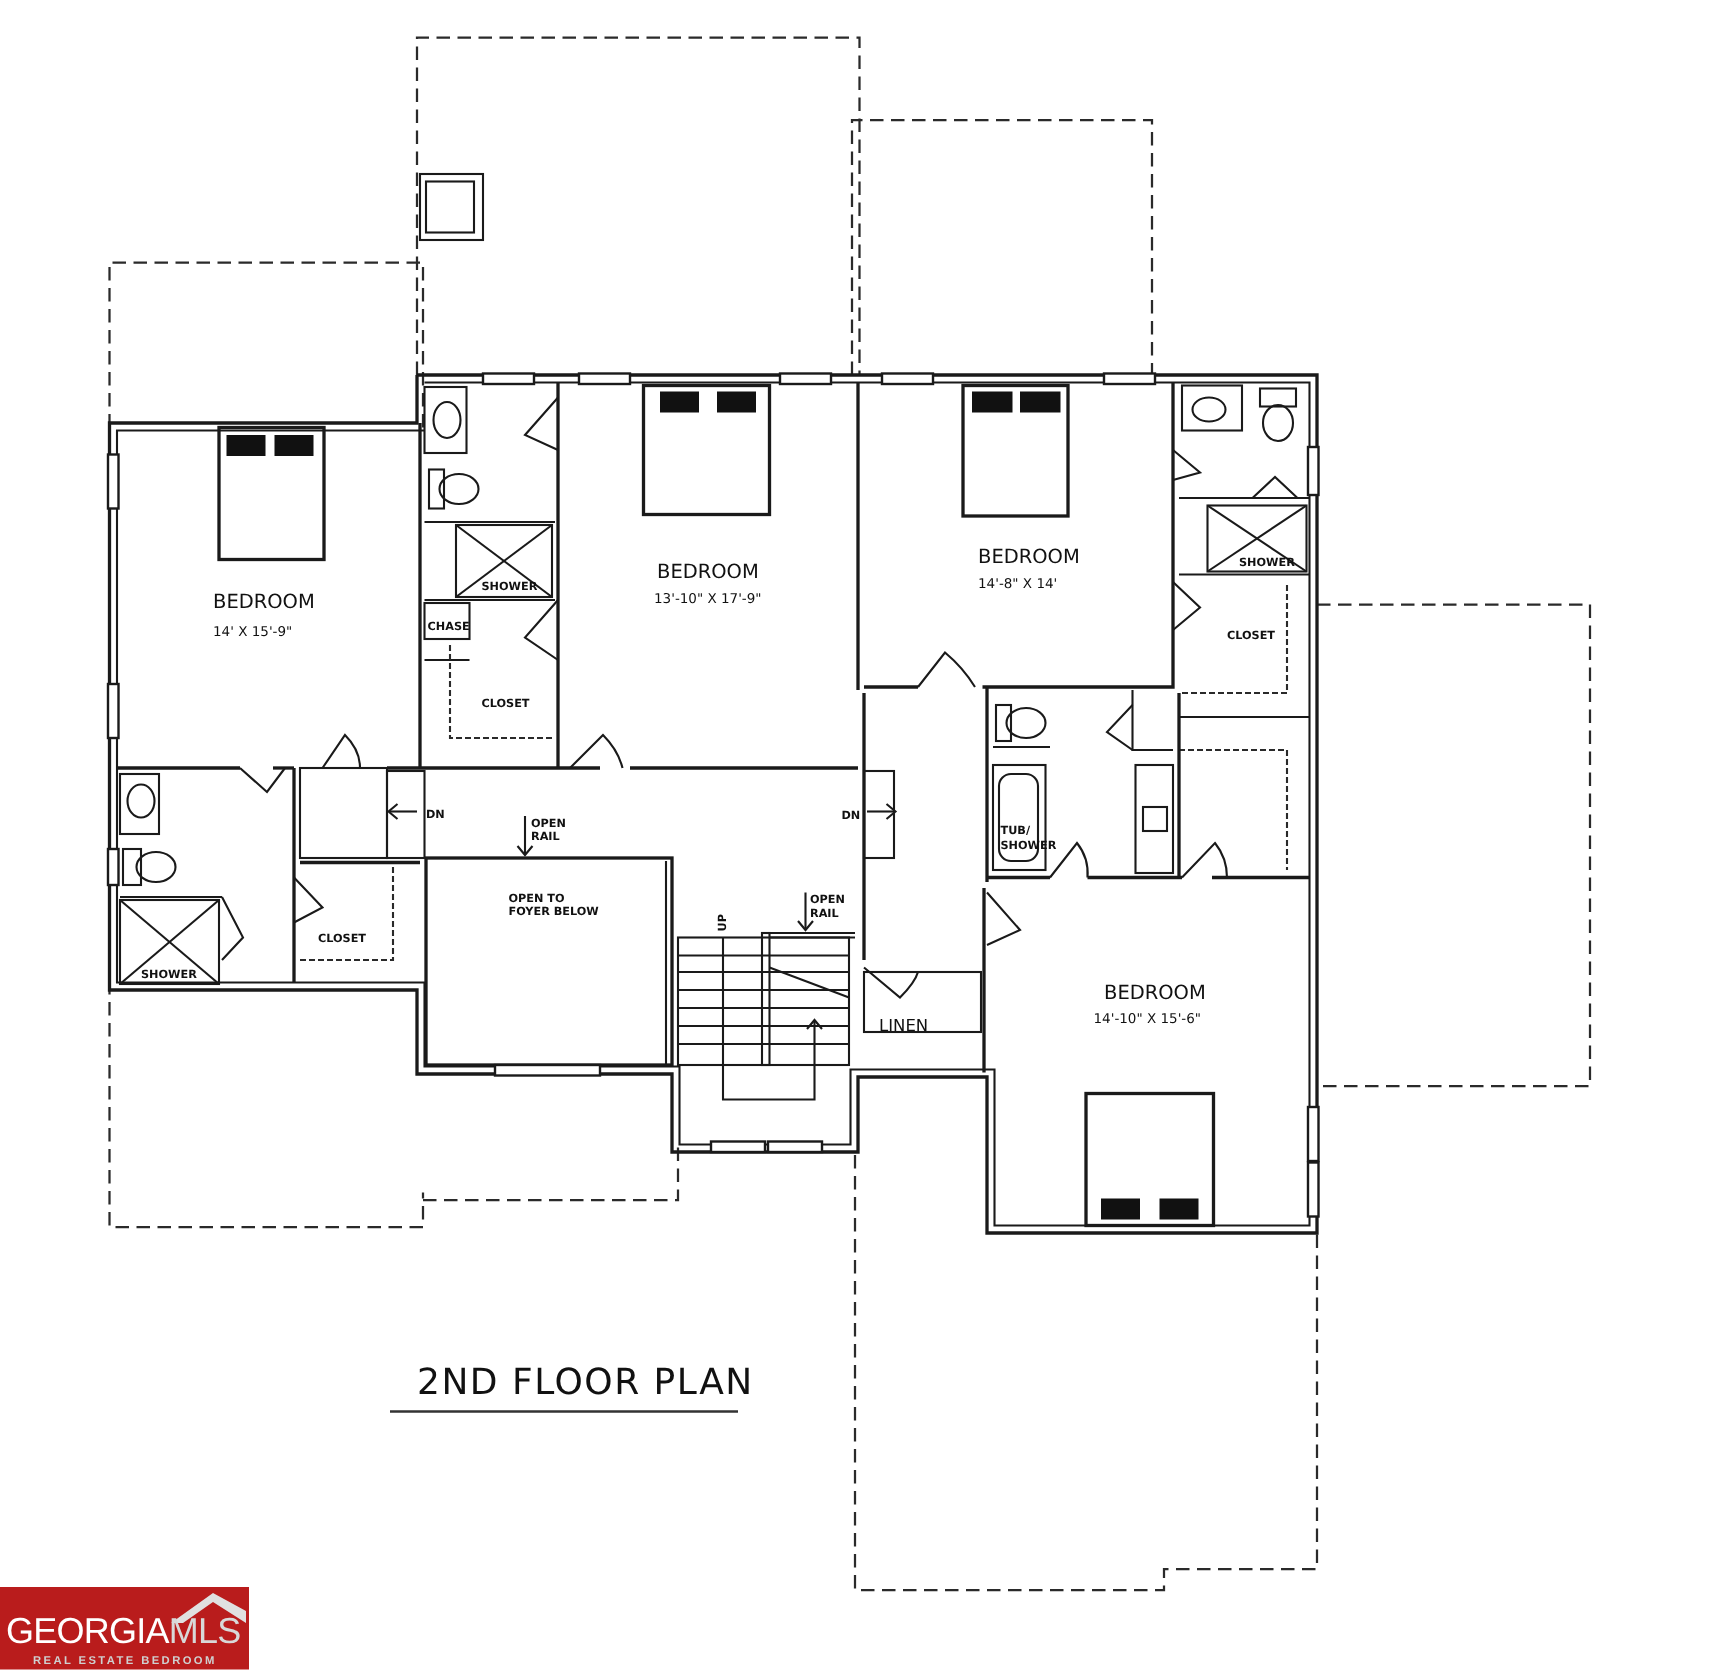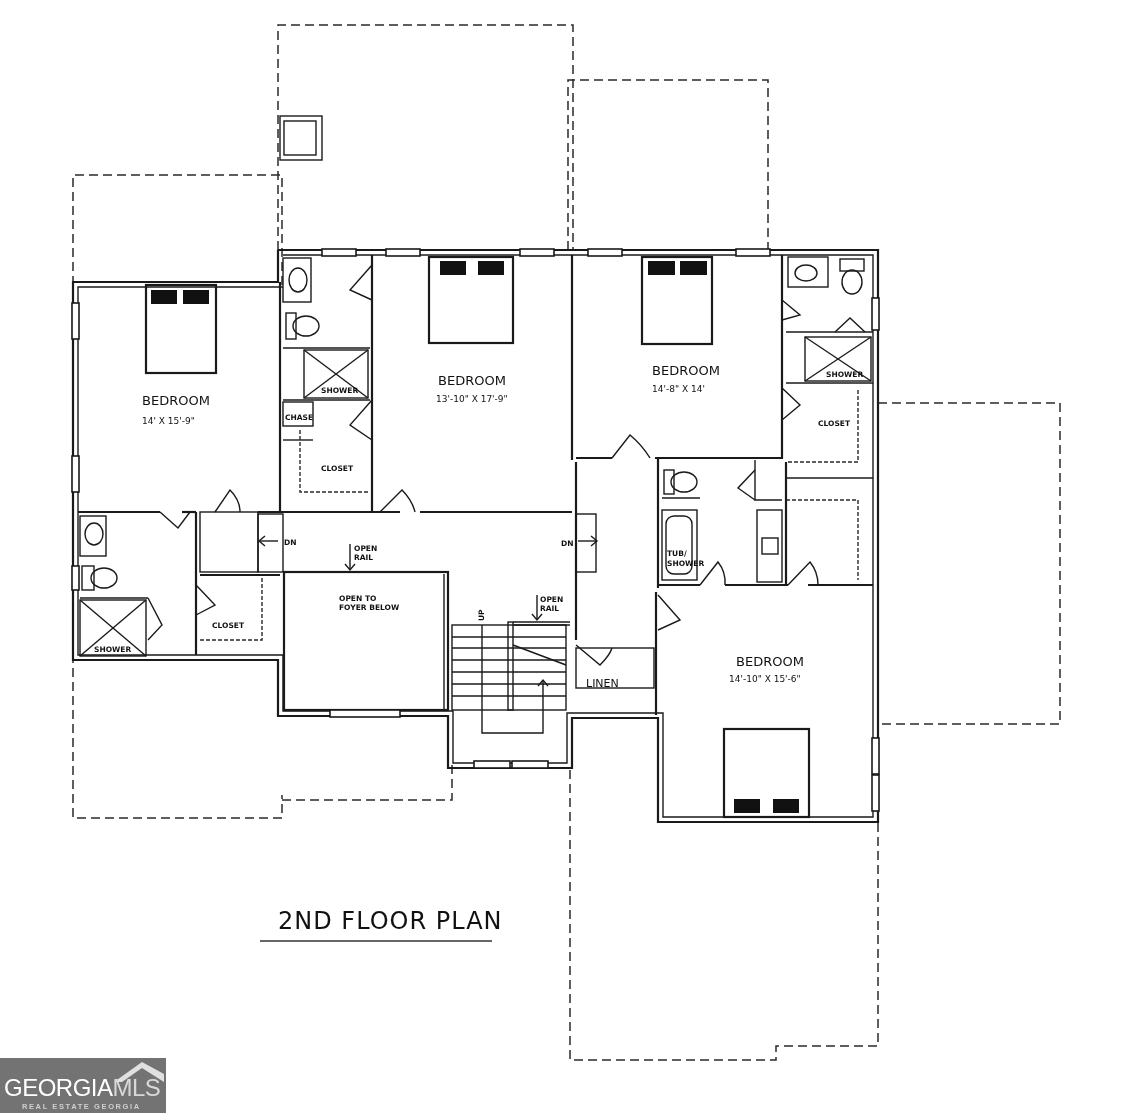--- a/index.html
+++ b/index.html
@@ -9,21 +9,21 @@
   .wall-thin { fill: none; stroke: #1a1a1a; stroke-width: 1.4; }
   .dash { fill: none; stroke: #2a2a2a; stroke-width: 1.5; stroke-dasharray: 9 5; }
   .dash-fine { fill: none; stroke: #2a2a2a; stroke-width: 1.4; stroke-dasharray: 4 2; }
   .window { fill: #ffffff; stroke: #1a1a1a; stroke-width: 1.6; }
   .pillow { fill: #111111; }
   .lbl { font-family: "DejaVu Sans", sans-serif; fill: #111; }
   .room-name { font-size: 13px; transform-origin: center; }
   .room-dim { font-size: 9px; }
   .small { font-size: 7.5px; font-weight: bold; }
   .title-text { font-family: "DejaVu Sans", sans-serif; font-size: 24px; fill: #111; letter-spacing: 1px; }
-  .logo { position: absolute; left: 0; top: 1058px; width: 166px; height: 55px; background: #737373; }
+  .logo { position: absolute; left: 0; top: 1058px; width: 166px; height: 55px; background: #b91c1c; }
   .logo-main { position: absolute; left: 4px; top: 16px; font-family: "Liberation Sans", sans-serif; font-size: 24px; color: #ffffff; letter-spacing: -0.5px; white-space: nowrap; }
   .logo-main .mls { color: #d8d8d8; font-weight: normal; }
   .logo-sub { position: absolute; left: 22px; top: 44px; font-family: "Liberation Sans", sans-serif; font-size: 7.5px; color: #cfcfcf; letter-spacing: 1.6px; font-weight: bold; white-space: nowrap; }
   .logo-roof { position: absolute; left: 108px; top: 2px; width: 60px; height: 22px; }
 </style>
 </head>
 <body>
 
 <svg id="plan" viewBox="0 0 1139 1113" xmlns="http://www.w3.org/2000/svg">
 
@@ -252,14 +252,14 @@
     <text class="title-text" x="278" y="929">2ND FLOOR PLAN</text>
     <line x1="260" y1="941" x2="492" y2="941" stroke="#333" stroke-width="1.6"></line>
   </g>
 </svg>
 
 <div class="logo">
   <svg class="logo-roof" viewBox="0 0 60 22">
     <polygon points="6,22 34,2 56,14 56,22 34,8 14,22" fill="#e0e0e0"></polygon>
   </svg>
   <div class="logo-main"><span>GEORGIA</span><span class="mls">MLS</span></div>
-  <div class="logo-sub">REAL ESTATE GEORGIA</div>
+  <div class="logo-sub">REAL ESTATE BEDROOM</div>
 </div>
 
 </body></html>

